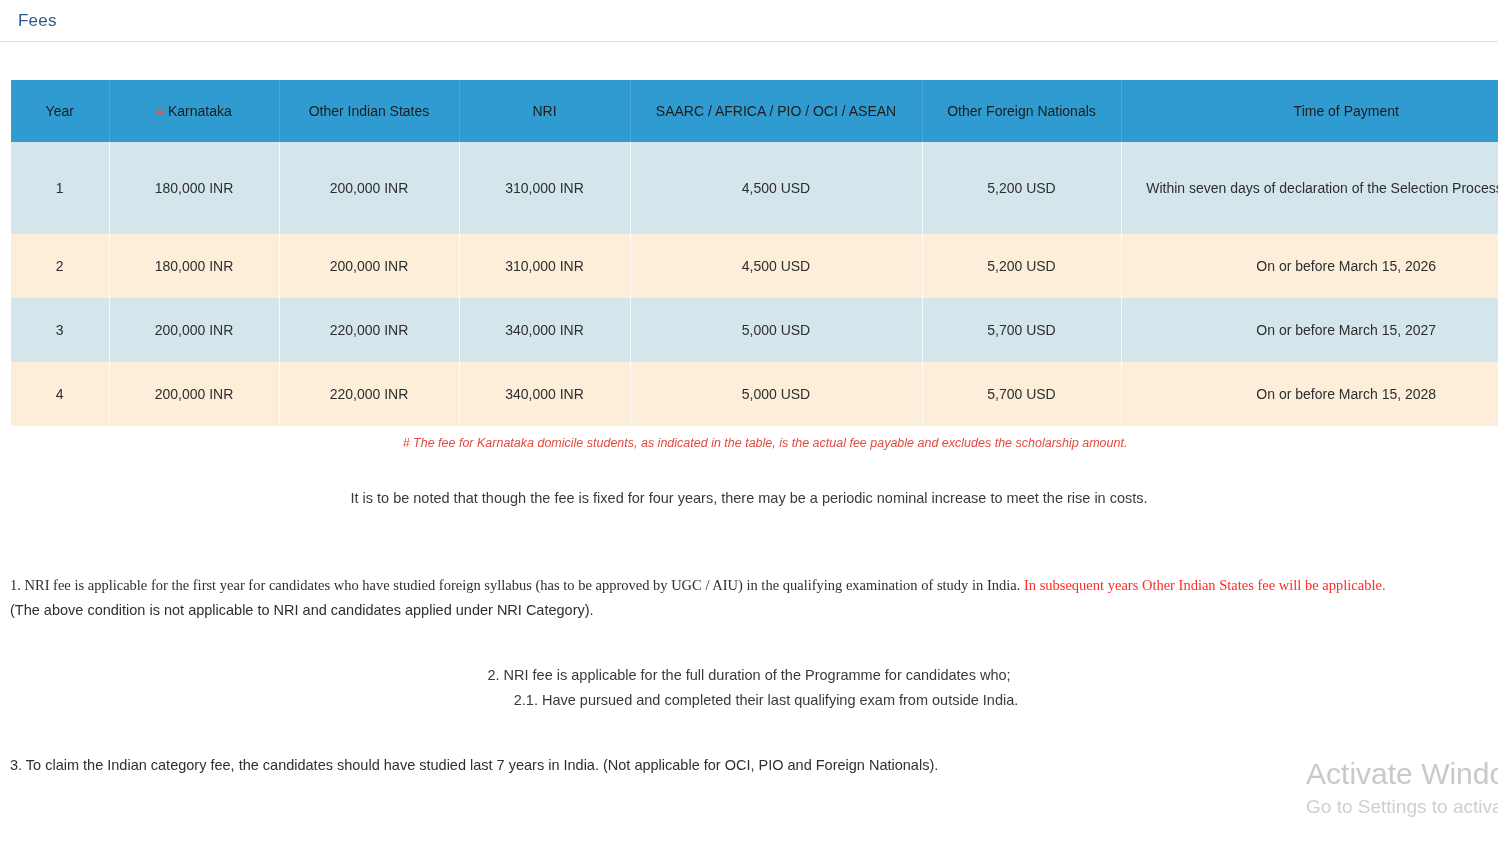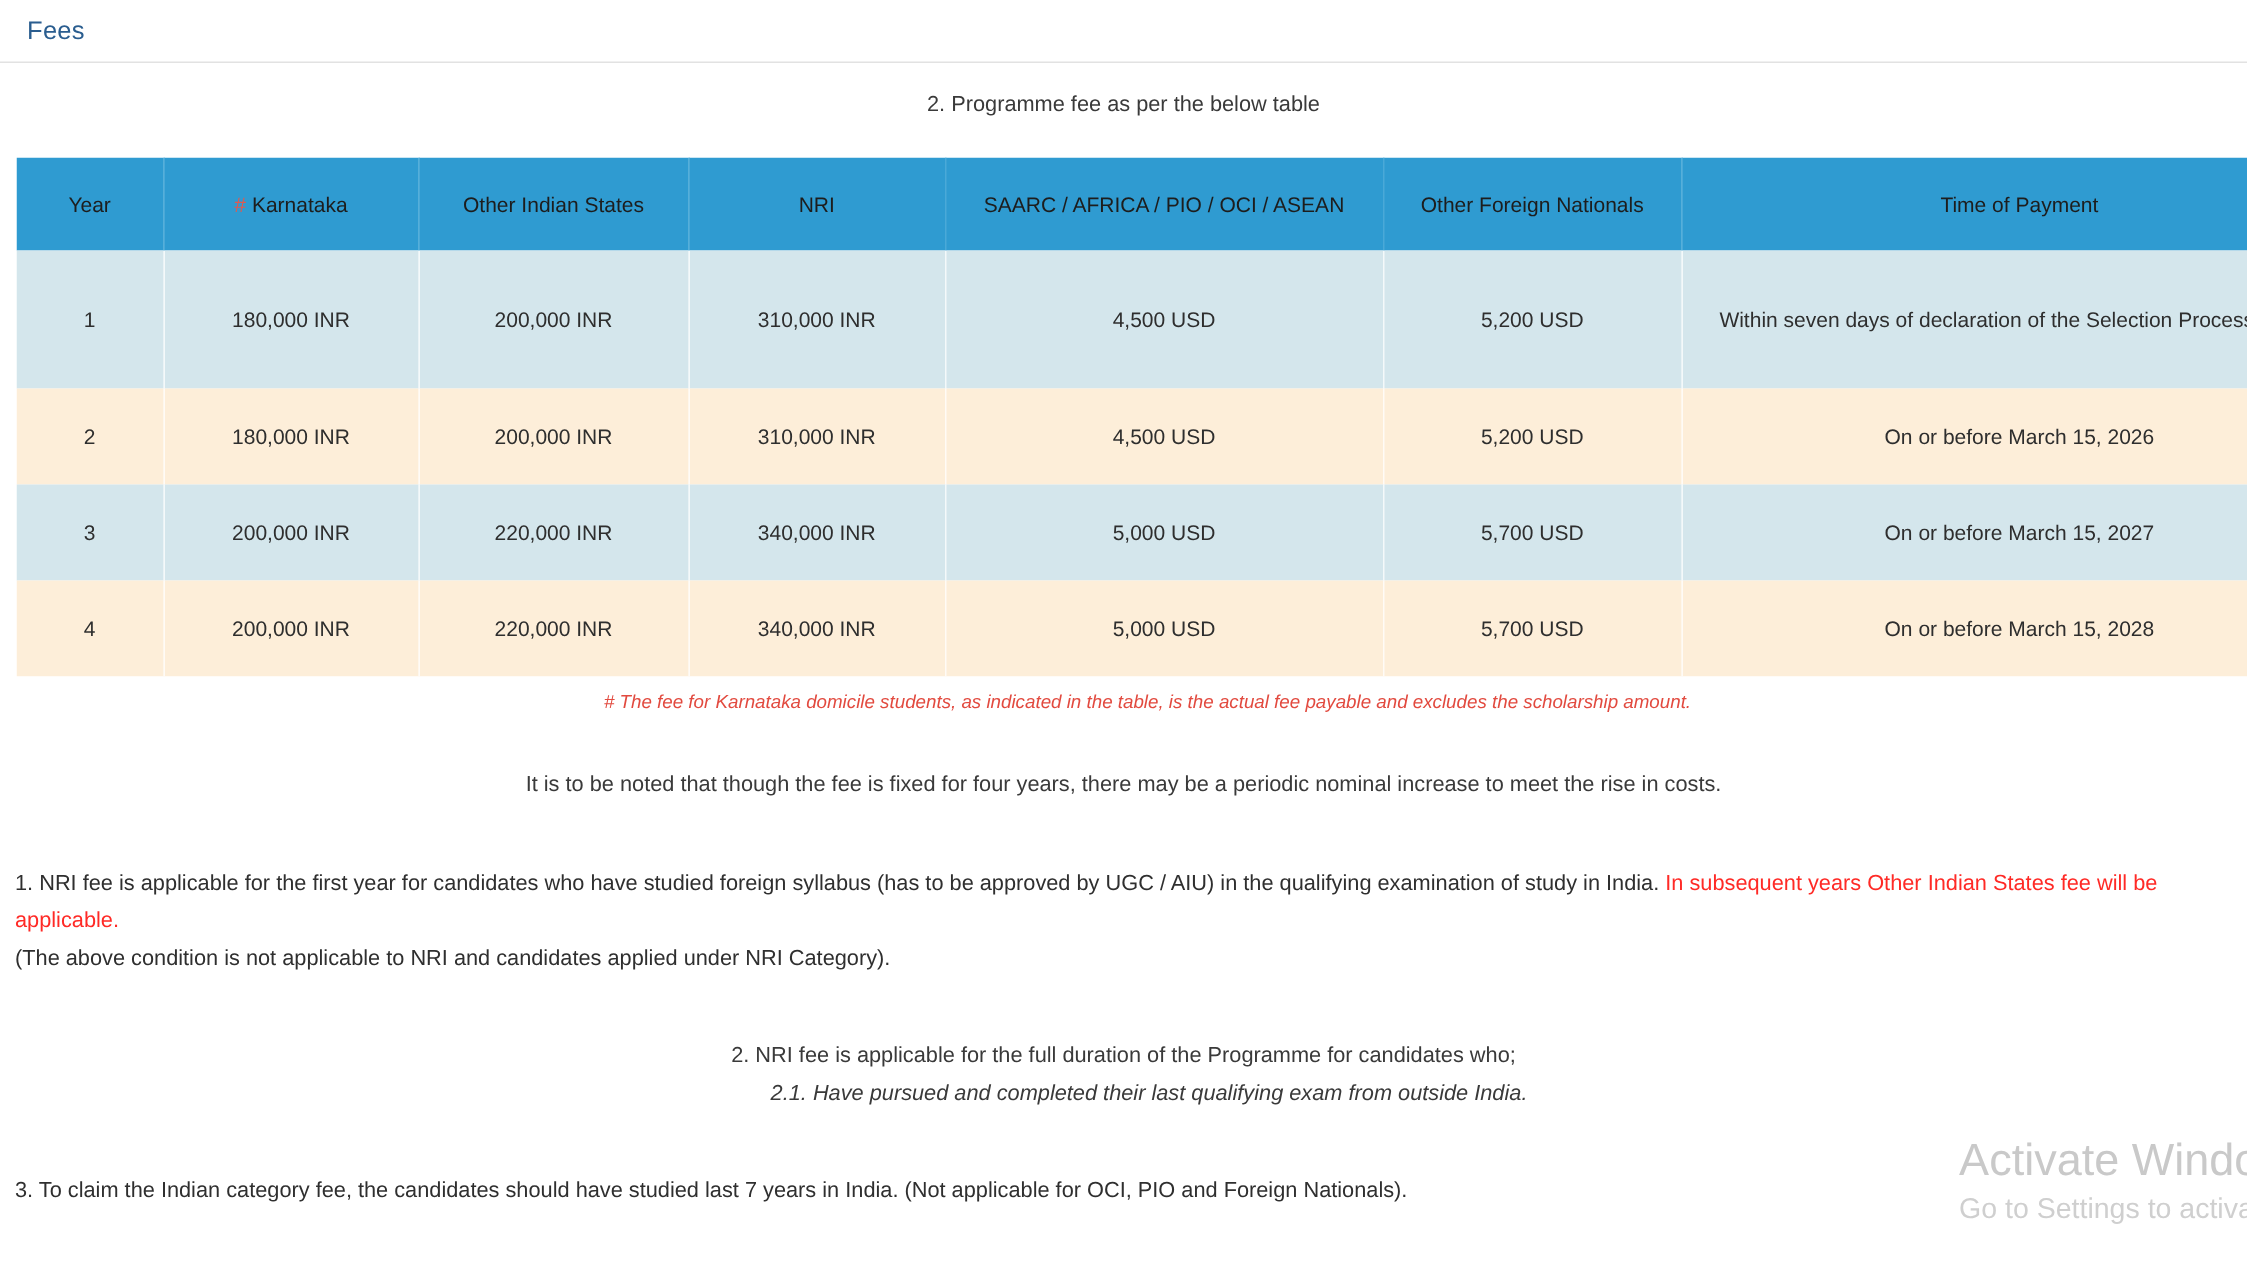--- a/index.html
+++ b/index.html
@@ -121,24 +121,24 @@
   }
   .red-inline { color: #ff2a26; }
 
   .sub-list {
     text-align: center;
     font-size: 14.5px;
     color: #3a3a3a;
     line-height: 25px;
   }
   .sub-list .lvl1 { display: block; }
-  .sub-list .lvl2 { display: block; padding-left: 34px; font-style: italic; }
+  .sub-list .lvl2 { display: block; padding-left: 34px; }
   .sub-list .lvl3 { display: block; padding-left: 86px; }
 
-  .block-gap-1 { margin-top: 43px; }
+  .block-gap-1 { margin-top: 64px; font-family: Liberation Serif, serif; }
   .block-gap-2 { margin-top: 40px; }
   .block-gap-3 { margin-top: 40px; }
 
   
   .watermark {
     position: absolute;
     right: -108px;
     bottom: 22px;
     text-align: left;
     pointer-events: none;
@@ -160,21 +160,20 @@
   }
 </style>
 </head>
 <body>
 
 <div class="page-header">
   <div class="page-title">Fees</div>
 </div>
 
 <div class="intro">
-  <div class="intro-line">2. Programme fee as per the below table</div>
 </div>
 
 <div class="table-wrap">
   <table class="fee-table">
     <colgroup>
       <col class="col-year">
         <col class="col-karn">
         <col class="col-other">
         <col class="col-nri">
       <col class="col-saarc">

